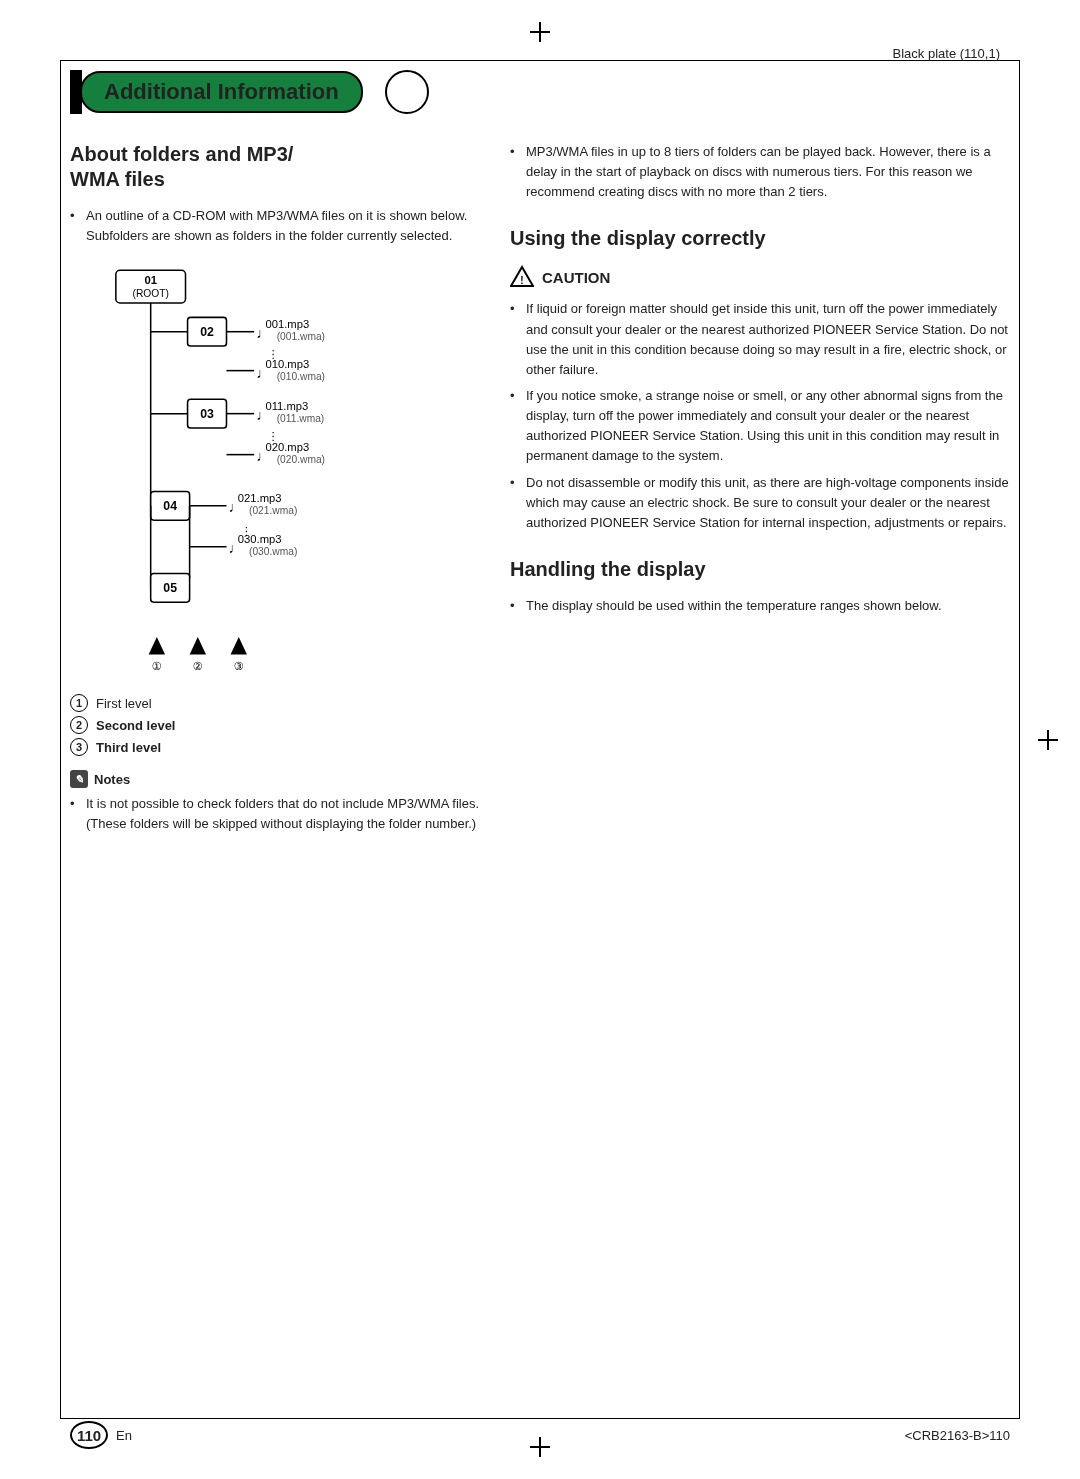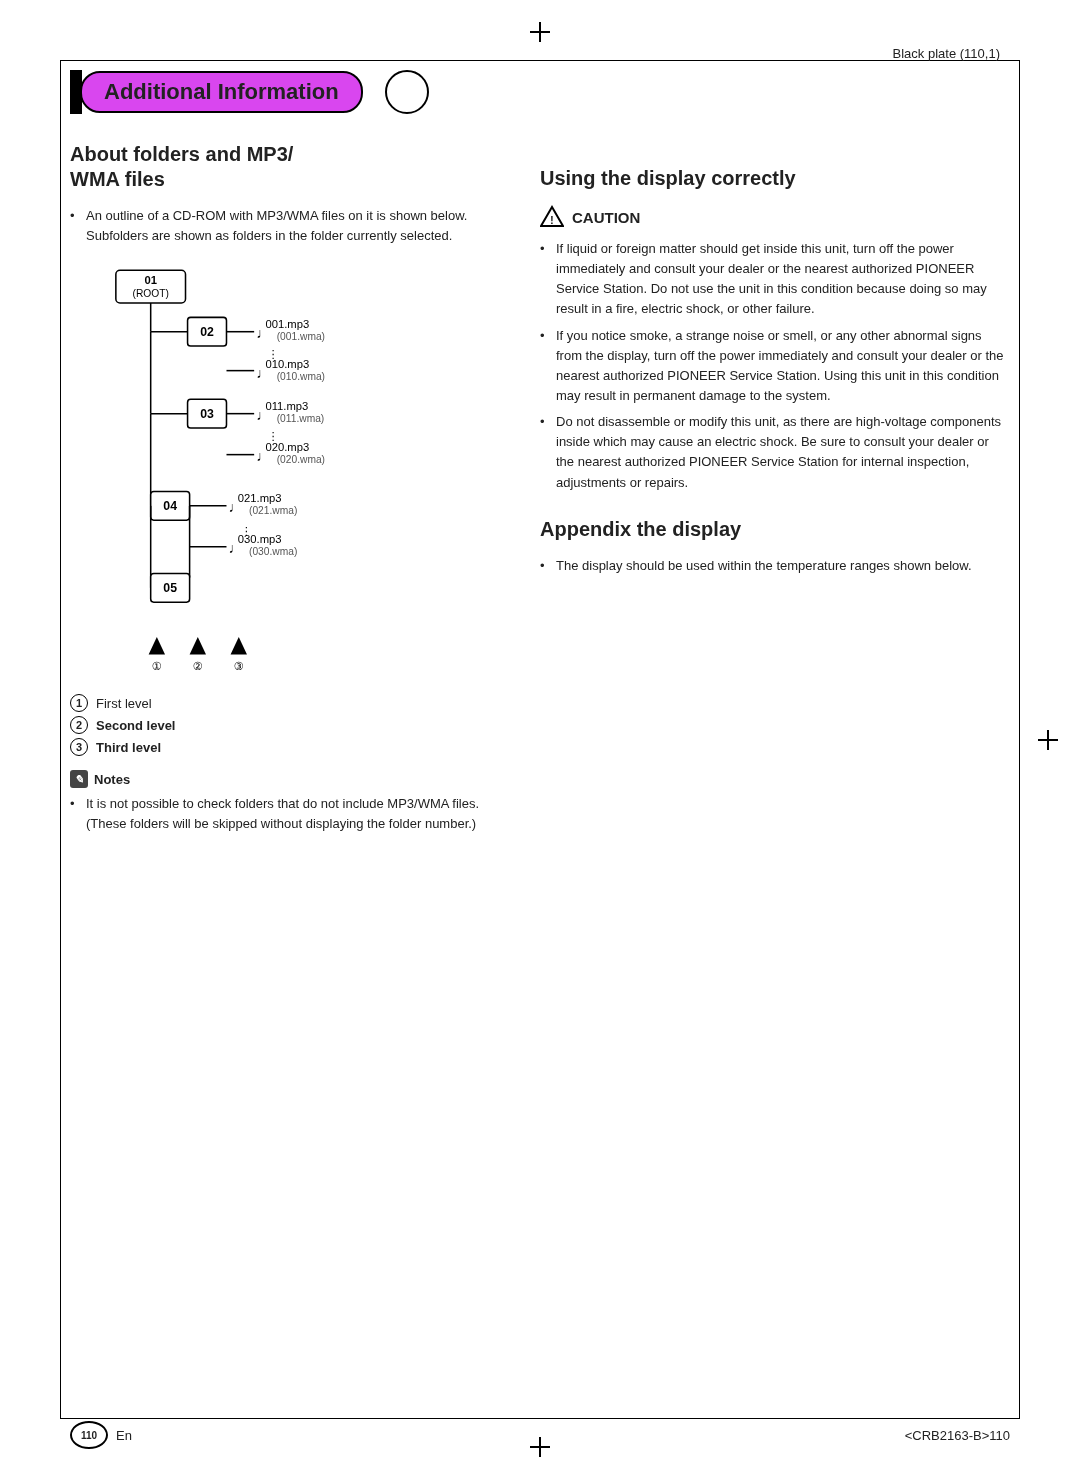--- a/index.html
+++ b/index.html
@@ -95,36 +95,35 @@
       width: 12px;
       height: 44px;
       margin-right: 0;
     }
     .section-header-title-box {
       border: 2px solid #000;
       border-radius: 20px;
       padding: 6px 22px;
       font-size: 22px;
       font-weight: bold;
-      background: #d946ef;
+      background: #15803d;
       position: relative;
       left: -2px;
     }
     .section-header-circle {
       width: 44px;
       height: 44px;
       border: 2px solid #000;
       border-radius: 50%;
       margin-left: 20px;
     }
 
     
     .two-col {
       display: flex;
-      gap: 30px;
     }
     .col-left {
       flex: 0 0 440px;
     }
     .col-right {
       flex: 1;
     }
 
     
     .subheading {
@@ -249,21 +248,21 @@
     }
     .page-number-box {
       border: 2px solid #000;
       border-radius: 50%;
       width: 38px;
       height: 28px;
       display: flex;
       align-items: center;
       justify-content: center;
       font-weight: bold;
-      font-size: 10px;
+      font-size: 15px;
     }
 
     .small-square {
       display: inline-block;
       width: 10px;
       height: 10px;
       border: 1.5px solid #000;
       vertical-align: middle;
       margin-left: 1px;
     }
@@ -413,20 +412,21 @@
         <ul class="bullet-list">
           <li>It is not possible to check folders that do not include MP3/WMA files. (These folders will be skipped without displaying the folder number.)</li>
         </ul>
       </div>
 
     </div>
 
     <div class="col-right">
 
       <ul class="bullet-list" style="margin-bottom:24px;">
+        <li>MP3/WMA files in up to 8 tiers of folders can be played back. However, there is a delay in the start of playback on discs with numerous tiers. For this reason we recommend creating discs with no more than 2 tiers.</li>
       </ul>
 
       <div class="right-section">
         <div class="subheading">Using the display correctly</div>
 
         <div class="caution-header">
           <div class="caution-icon">
             <svg viewBox="0 0 24 24" fill="none" stroke="#000" stroke-width="2">
               <path d="M1 21L12 2l11 19H1z"></path>
               <text x="12" y="19" font-size="10" text-anchor="middle" fill="#000" stroke="none" font-weight="bold">!</text>
@@ -436,21 +436,21 @@
         </div>
 
         <ul class="bullet-list">
           <li>If liquid or foreign matter should get inside this unit, turn off the power immediately and consult your dealer or the nearest authorized PIONEER Service Station. Do not use the unit in this condition because doing so may result in a fire, electric shock, or other failure.</li>
           <li>If you notice smoke, a strange noise or smell, or any other abnormal signs from the display, turn off the power immediately and consult your dealer or the nearest authorized PIONEER Service Station. Using this unit in this condition may result in permanent damage to the system.</li>
           <li>Do not disassemble or modify this unit, as there are high-voltage components inside which may cause an electric shock. Be sure to consult your dealer or the nearest authorized PIONEER Service Station for internal inspection, adjustments or repairs.</li>
         </ul>
       </div>
 
       <div class="right-section">
-        <div class="subheading">Appendix the display</div>
+        <div class="subheading">Handling the display</div>
 
         <ul class="bullet-list">
           <li>The display should be used within the temperature ranges shown below.</li>
         </ul>
       </div>
 
     </div>
   </div>
 </div>
 

